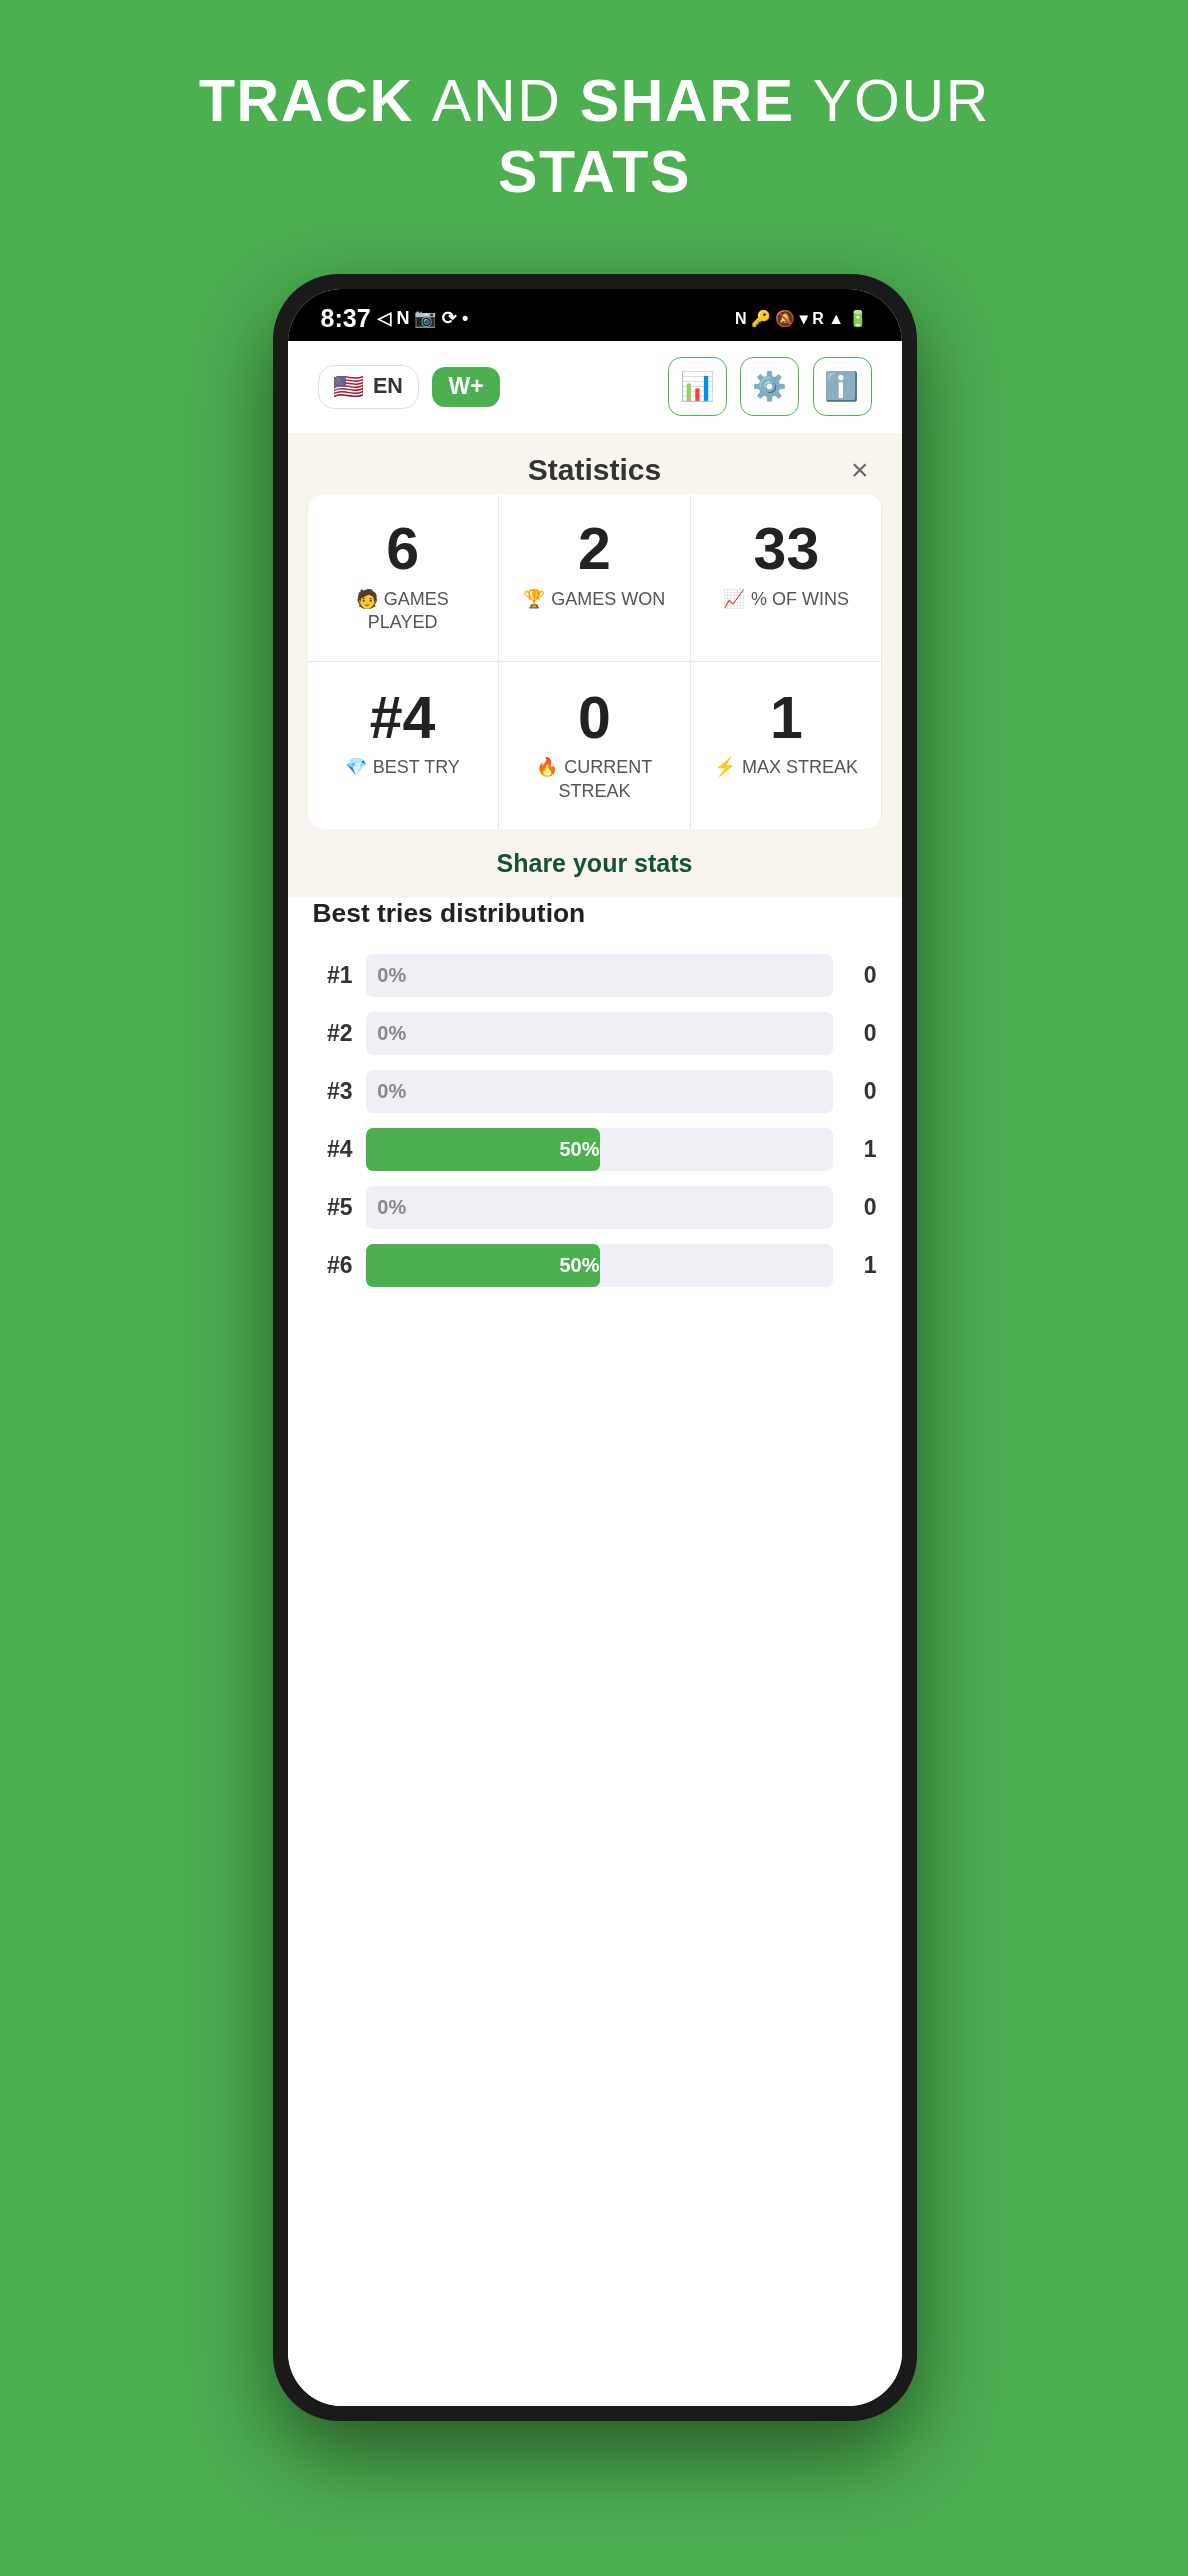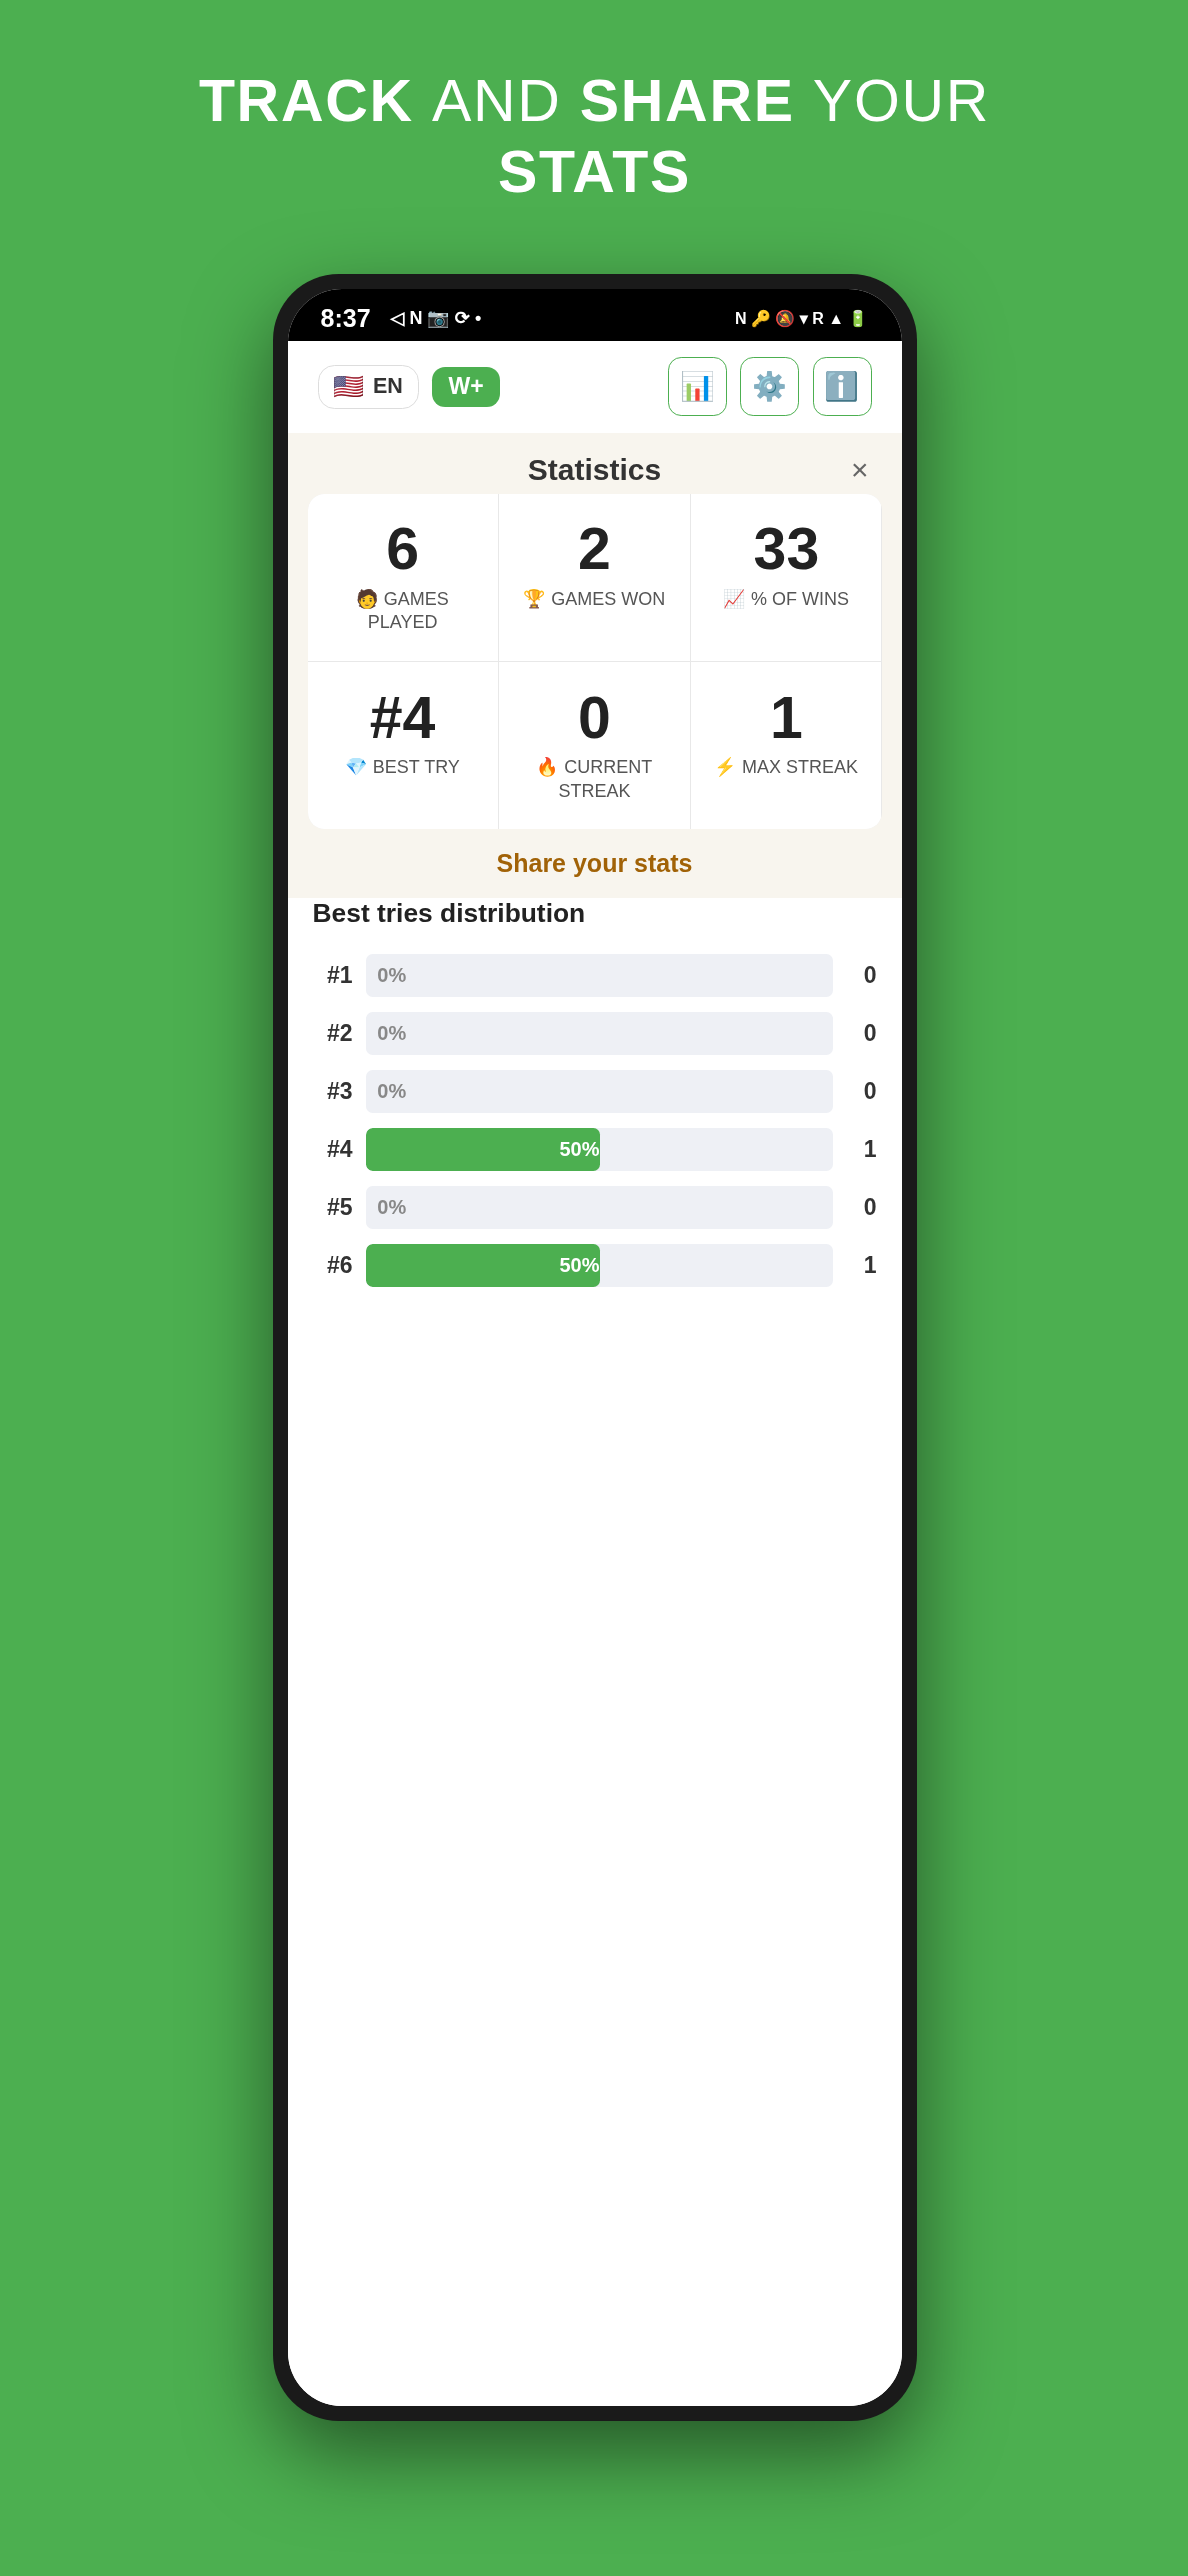--- a/index.html
+++ b/index.html
@@ -53,21 +53,21 @@
       background: #000;
       color: white;
       display: flex;
       justify-content: space-between;
       align-items: center;
       padding: 15px 33px 8.3px 33px;
       font-size: 21.5px;
       font-weight: 600;
       flex-shrink: 0;
     }
-    .status-bar .left-icons { display: flex; align-items: center; gap: 20px; justify-content: center; }
+    .status-bar .left-icons { display: flex; align-items: center; gap: 7px; justify-content: center; }
     .status-bar .right-icons { display: flex; align-items: center; gap: 6.6px; font-size: 16px; }
 
     
     .notch {
       width: 99px;
       height: 25px;
       background: #000;
       border-radius: 0 0 16.5px 16.5px;
       position: absolute;
       top: 15px;
@@ -179,21 +179,21 @@
       line-height: 1.3;
     }
 
     
     .share-btn {
       margin: 20px auto;
       display: block;
       text-align: center;
       font-size: 25px;
       font-weight: 600;
-      color: #a16207;
+      color: #14532d;
       text-decoration: none;
       cursor: pointer;
     }
 
     
     .distribution {
       background: white;
       padding: 0 25px 33px;
       flex: 1;
     }

